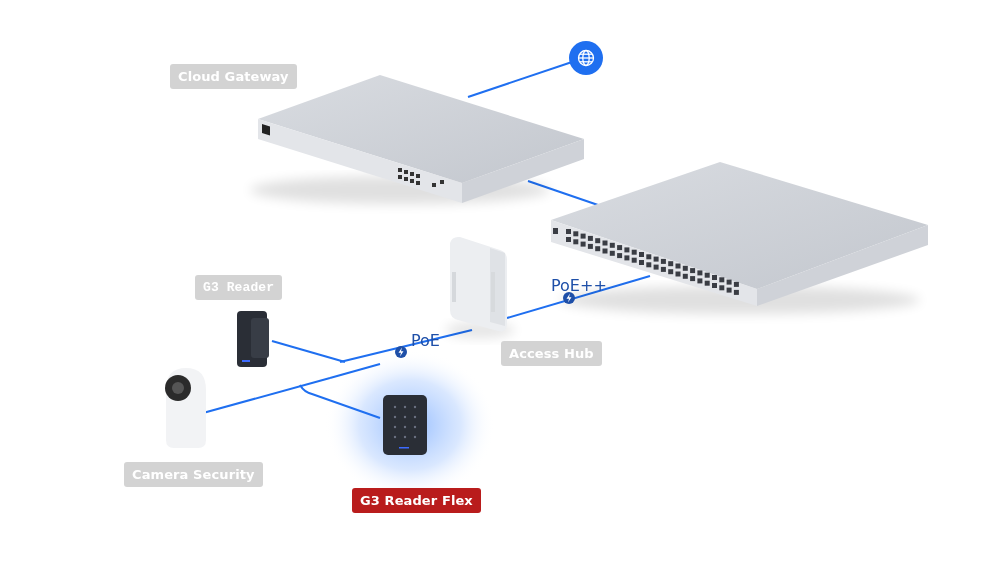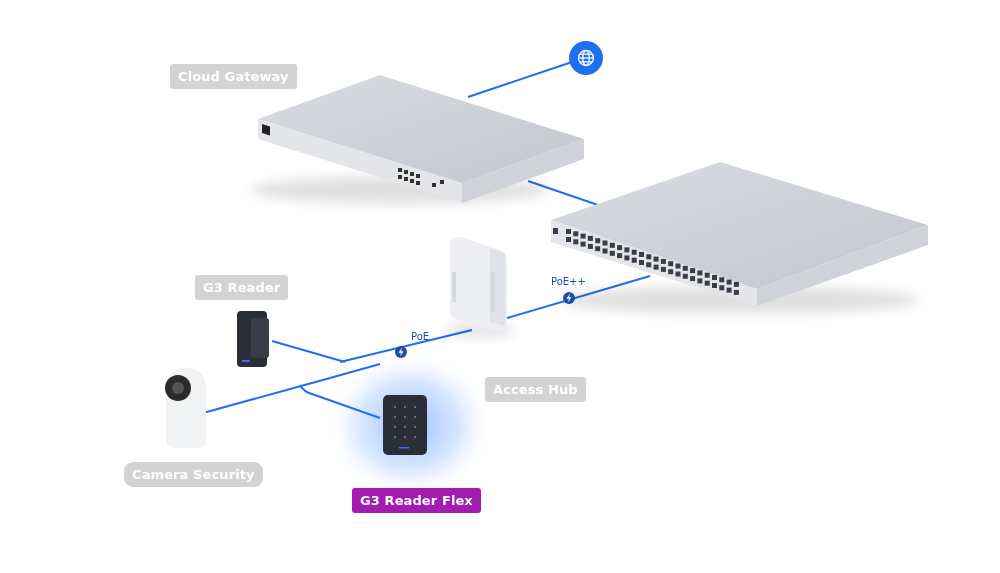--- a/index.html
+++ b/index.html
@@ -3,22 +3,22 @@
   <meta charset="utf-8">
   <style>
     html, body { margin:0; padding:0; background:#ffffff; }
     body { width:1000px; height:573px; position:relative; overflow:hidden; font-family:"DejaVu Sans", sans-serif; }
     .stage { position:absolute; left:0; top:0; width:836px; height:573px; }
     svg.net { position:absolute; left:0; top:0; }
     .label {
       position:absolute; background:#d3d3d3; color:#ffffff; font-size:13px; font-weight:bold;
       padding:5px 8px; border-radius:3px; white-space:nowrap; letter-spacing:0.1px;
     }
-    .label.active { background:#a21caf; color:#ffffff; }
-    .poe-text { position:absolute; font-size:10px; color:#1e4fa8; }
+    .label.active { background:#b91c1c; color:#ffffff; }
+    .poe-text { position:absolute; font-size:16px; color:#1e4fa8; }
     .globe {
       position:absolute; left:569px; top:41px; width:34px; height:34px; border-radius:50%;
       background:#1f6ff0; display:flex; align-items:center; justify-content:center;
     }
   </style>
 </head>
 <body>
 
 <div class="stage">
 
@@ -186,21 +186,21 @@
         <circle cx="9" cy="9" r="7.5"></circle>
         <ellipse cx="9" cy="9" rx="3.2" ry="7.5"></ellipse>
         <line x1="1.5" y1="9" x2="16.5" y2="9"></line>
         <line x1="2.8" y1="5.2" x2="15.2" y2="5.2"></line>
         <line x1="2.8" y1="12.8" x2="15.2" y2="12.8"></line>
       </g>
     </svg>
   </div>
 
   <div class="label" style="left:170px; top:64px;">Cloud Gateway</div>
-  <div class="label" style="left:485px; top:341px;margin-top:36px;">Access Hub</div>
-  <div class="label" style="left:195px; top:275px;">G3 Reader</div>
-  <div class="label" style="left:124px; top:462px;border-radius:9px;">Camera Security</div>
+  <div class="label" style="left:501px; top:341px;">Access Hub</div>
+  <div class="label" style="left:195px; top:275px;font-family:Liberation Mono, monospace;">G3 Reader</div>
+  <div class="label" style="left:124px; top:462px;">Camera Security</div>
   <div class="label active" style="left:352px; top:488px;">G3 Reader Flex</div>
 
   <div class="poe-text" style="left:551px; top:276px;">PoE++</div>
   <div class="poe-text" style="left:411px; top:331px;">PoE</div>
 
 </div>
 
 </body></html>

